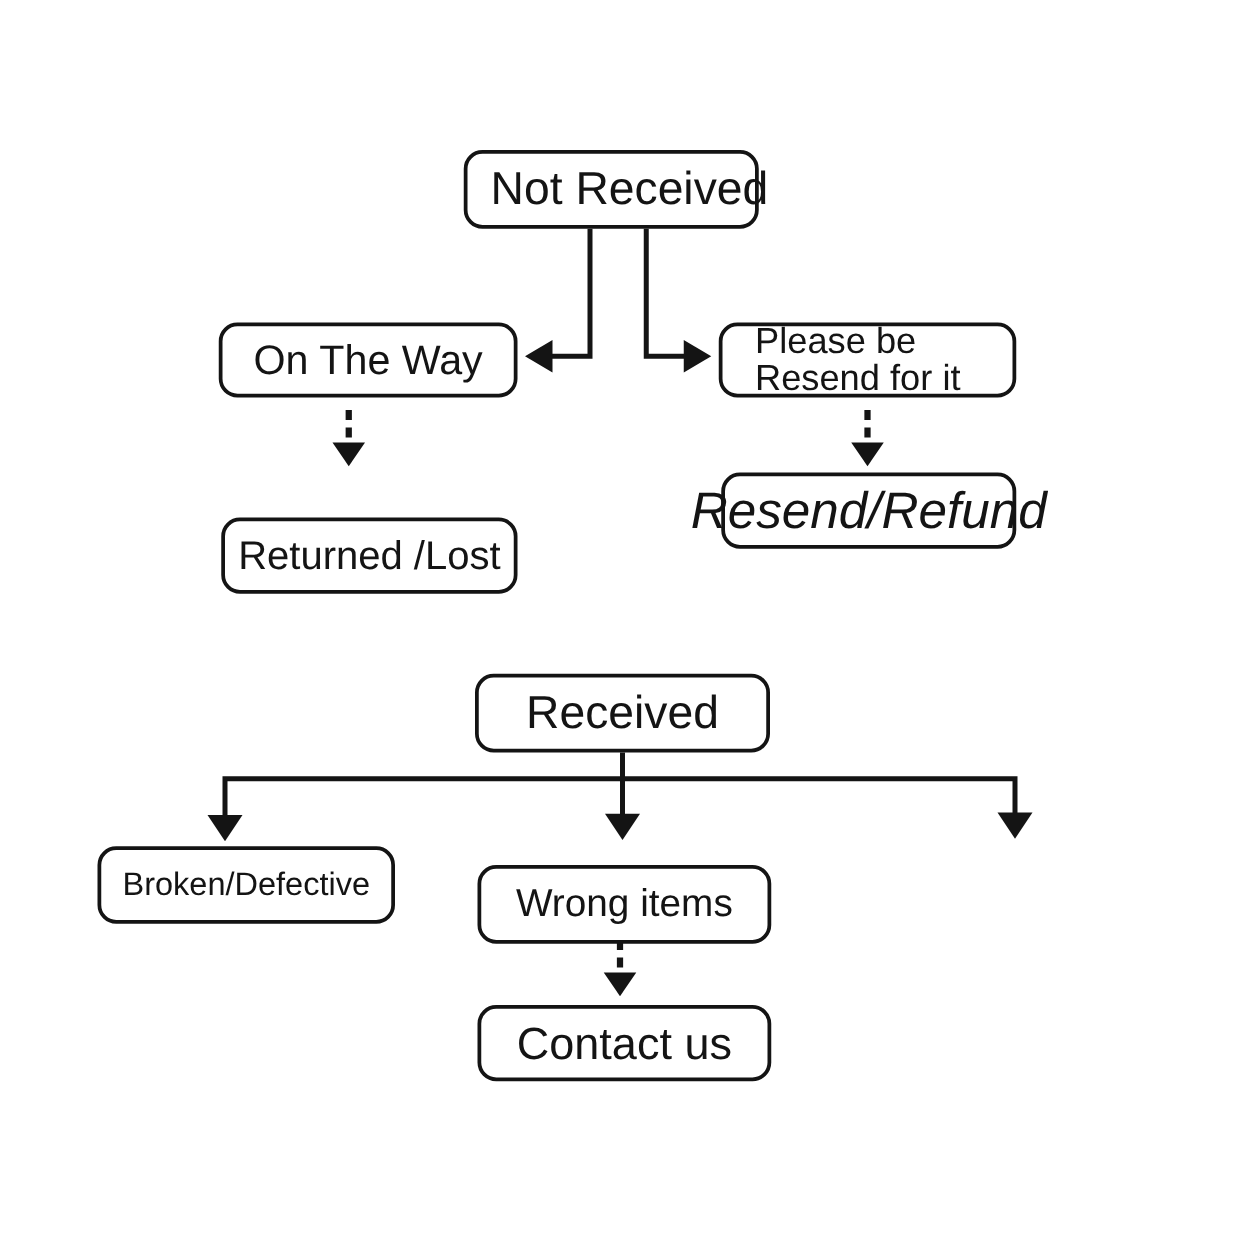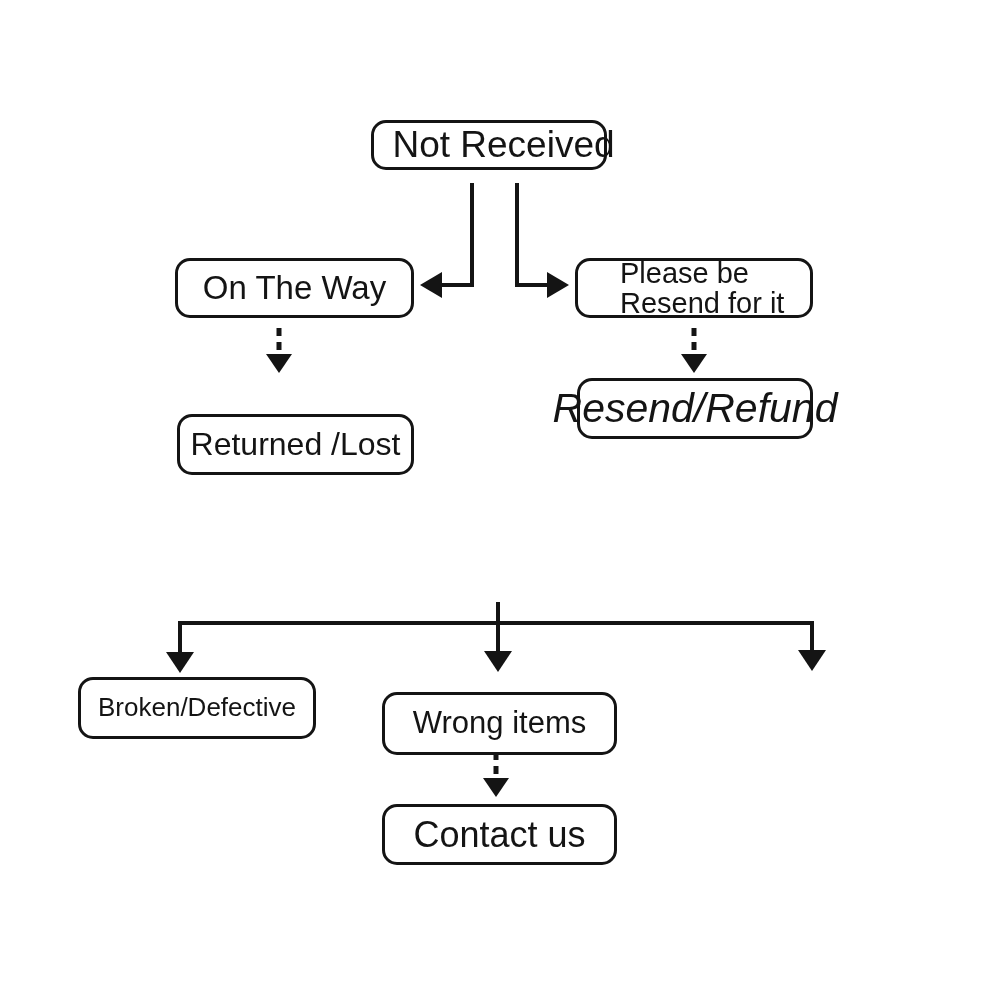--- a/index.html
+++ b/index.html
@@ -35,25 +35,25 @@
     text-align: center;
     color: #141414;
     line-height: 1.05;
     white-space: nowrap;
   }
   .node.multiline {
     flex-direction: column;
     align-items: flex-start;
     justify-content: center;
     text-align: right;
-    padding-left: 42px;
+    padding-left: 26px;
   }
 
   
-  #node-not-received   { left: 371px; top: 120px; width: 236px; height: 50px; font-size: 37px; padding-left: 29px; }
+  #node-not-received   { left: 371px; top: 120px; width: 236px; height: 63px; font-size: 37px; padding-left: 29px; }
   #node-on-the-way     { left: 175px; top: 258px; width: 239px; height: 60px; font-size: 33px; }
   #node-please-patient { left: 575px; top: 258px; width: 238px; height: 60px; font-size: 29px; }
   #node-returned-lost  { left: 177px; top: 378px; width: 237px; height: 61px; font-size: 32px; margin-top: 36px; }
   #node-resend-refund  { left: 577px; top: 378px; width: 236px; height: 61px; font-size: 41px; font-style: italic; }
   #node-received       { left: 380px; top: 539px; width: 236px; height: 63px; font-size: 37px; }
   #node-broken-defective { left: 78px;  top: 677px; width: 238px; height: 62px; font-size: 26px; }
   #node-wrong-items    { left: 382px; top: 676px; width: 235px; height: 63px; font-size: 31px; margin-top: 16px; }
   #node-shortage       { left: 683px; top: 677px; width: 235px; height: 60px; font-size: 36px; }
   #node-contact-us     { left: 382px; top: 804px; width: 235px; height: 61px; font-size: 36px; }
 
@@ -116,20 +116,23 @@
   </div>
 
   <div class="node" id="node-returned-lost">
     <span>Returned /Lost</span>
   </div>
 
   <div class="node" id="node-resend-refund">
     <span>Resend/Refund</span>
   </div>
 
+  <div class="node" id="node-received">
+    <span>Received</span>
+  </div>
 
   <div class="node" id="node-broken-defective">
     <span>Broken/Defective</span>
   </div>
 
   <div class="node" id="node-wrong-items">
     <span>Wrong items</span>
   </div>
 
 

